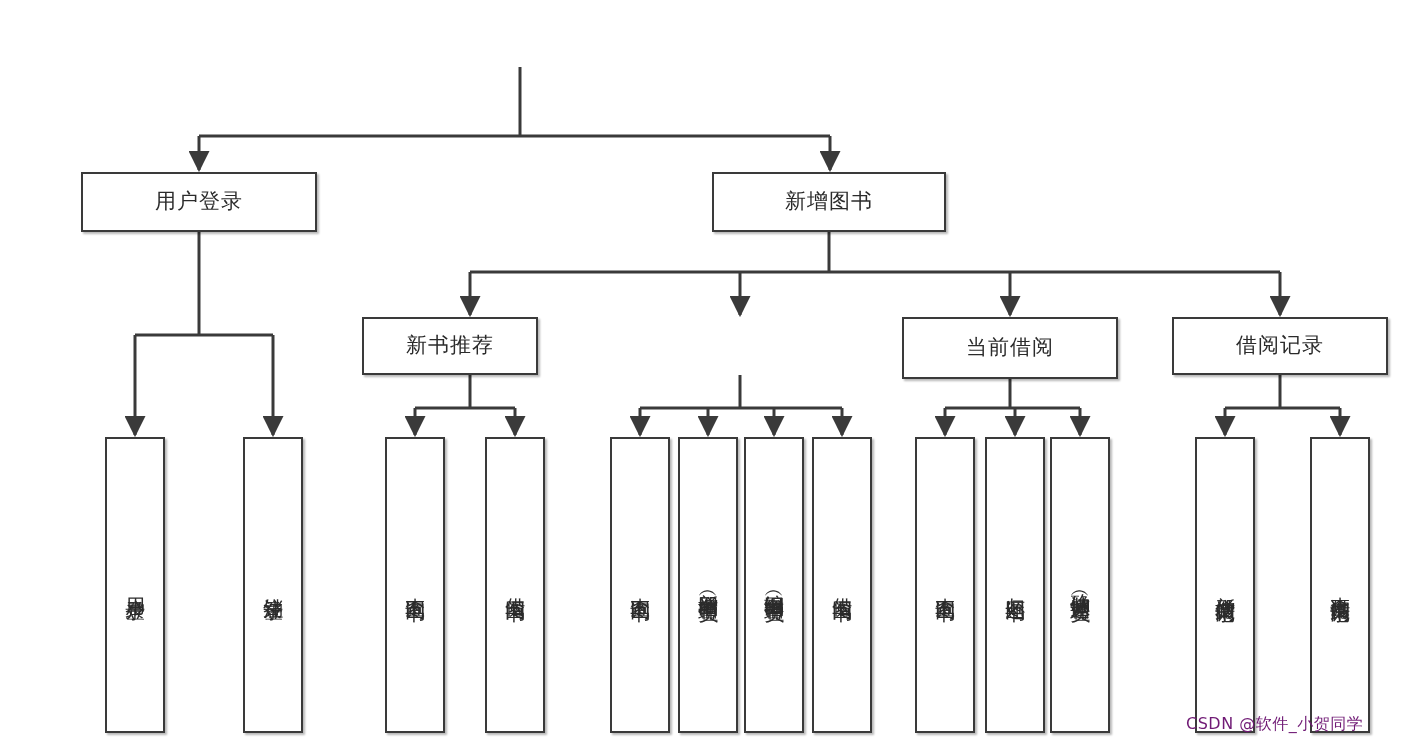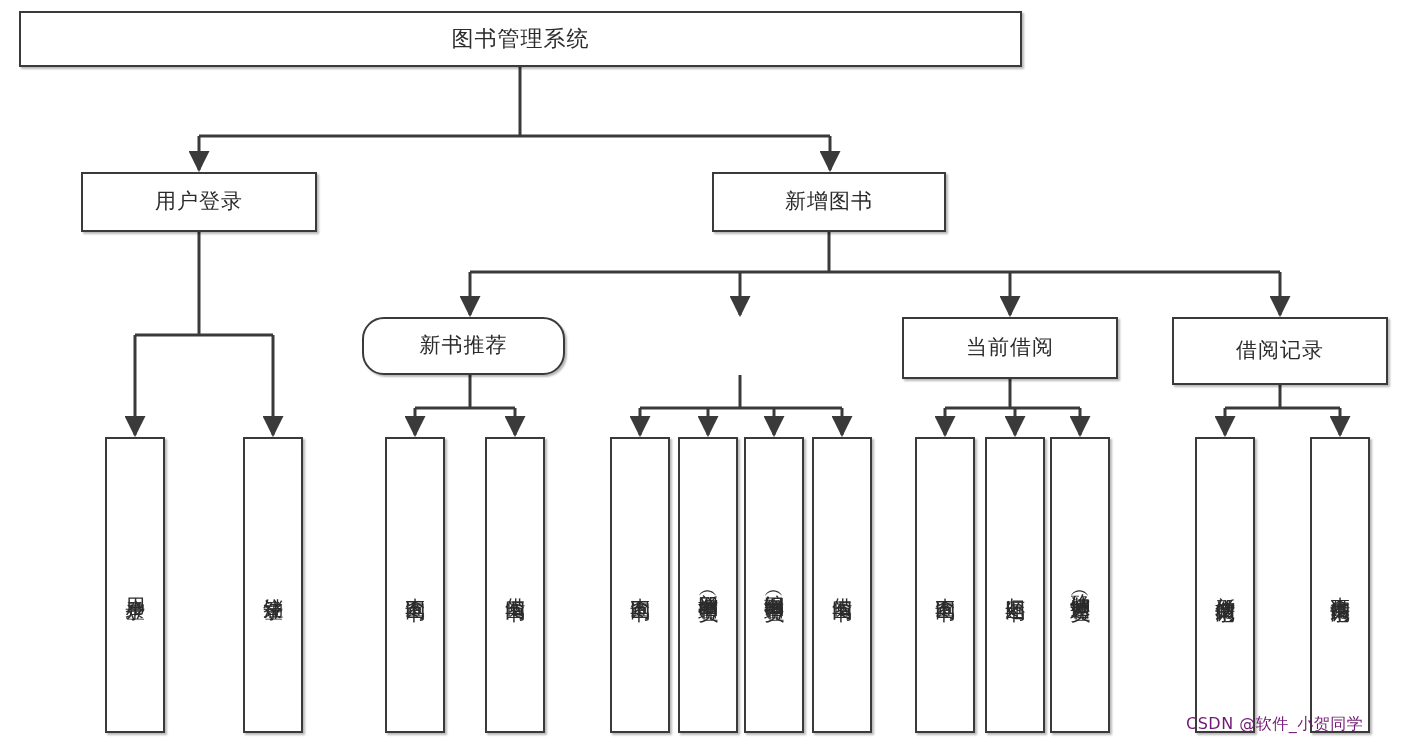--- a/index.html
+++ b/index.html
@@ -118,38 +118,35 @@
       <path d="M 1015 408 L 1015 435" marker-end="url(#arrow)"></path>
       <path d="M 1080 408 L 1080 435" marker-end="url(#arrow)"></path>
 
       <path d="M 1280 375 L 1280 408"></path>
       <path d="M 1225 408 L 1340 408"></path>
       <path d="M 1225 408 L 1225 435" marker-end="url(#arrow)"></path>
       <path d="M 1340 408 L 1340 435" marker-end="url(#arrow)"></path>
     </g>
   </svg>
 
-  <div class="node root horizontal" style="left: 19px; top: 11px; width: 1003px; height: 56px;">
-    <span>图书管理系统</span>
-  </div>
 
   <div class="node horizontal" style="left: 81px; top: 172px; width: 236px; height: 60px;">
     <span>用户登录</span>
   </div>
   <div class="node horizontal" style="left: 712px; top: 172px; width: 234px; height: 60px;">
     <span>新增图书</span>
   </div>
 
-  <div class="node horizontal" style="left: 362px; top: 317px; width: 203px; height: 58px; border-radius: 22px;">
+  <div class="node horizontal" style="left: 362px; top: 317px; width: 176px; height: 58px;">
     <span>新书推荐</span>
   </div>
   <div class="node horizontal" style="left: 902px; top: 317px; width: 216px; height: 62px; text-align: center;">
     <span>当前借阅</span>
   </div>
-  <div class="node horizontal" style="left: 1172px; top: 317px; width: 216px; height: 68px;">
+  <div class="node horizontal" style="left: 1172px; top: 317px; width: 216px; height: 58px;">
     <span>借阅记录</span>
   </div>
 
   <div class="node vertical" style="left: 105px; top: 437px; width: 60px; height: 296px;">
     <span class="vtext">用户登录</span>
   </div>
   <div class="node vertical" style="left: 243px; top: 437px; width: 60px; height: 296px;">
     <span class="vtext">注销登录</span>
   </div>
 

